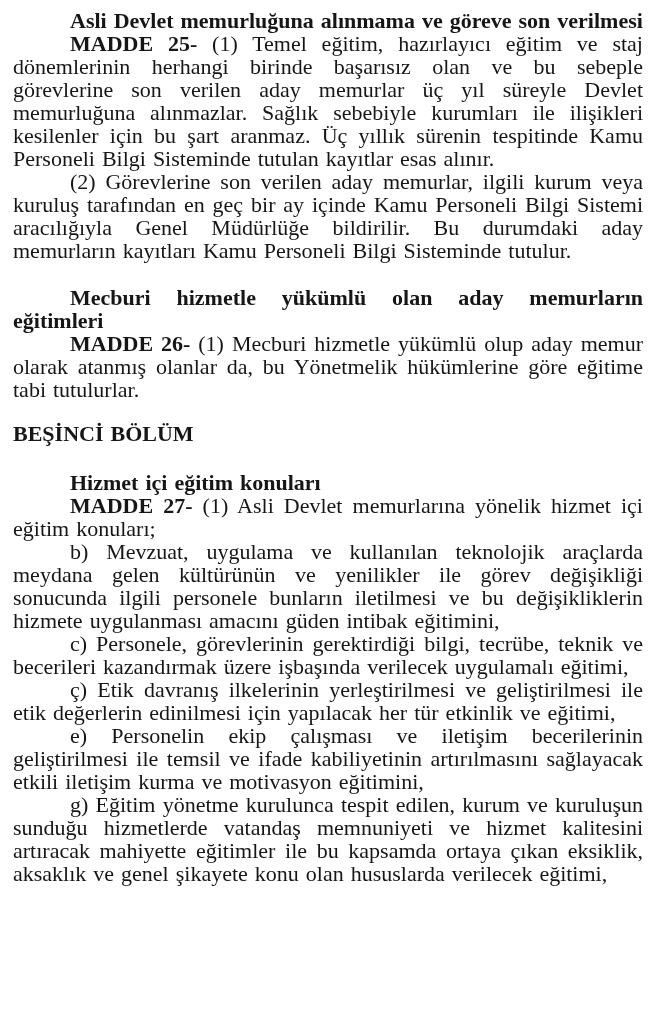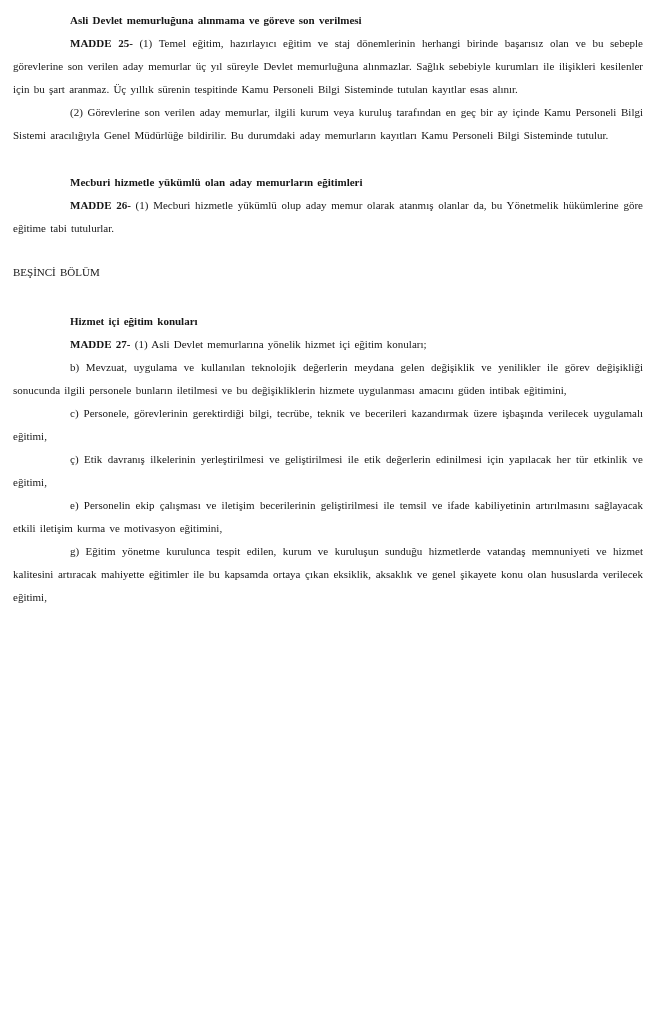--- a/index.html
+++ b/index.html
@@ -12,35 +12,35 @@
   body {
     font-family: "Liberation Serif", "DejaVu Serif", serif;
     color: #161616;
   }
   .page {
     width: 655px;
     height: 1024px;
     padding: 9px 12px 0 13px;
   }
   .page p {
-    font-size: 11px;
+    font-size: 22px;
     line-height: 23px;
     text-align: justify;
     text-indent: 57px;
     word-spacing: 1.5px;
   }
   .article-heading {
     font-weight: bold;
     margin-top: 24px;
   }
   .article-heading:first-child {
     margin-top: 0;
   }
   .chapter-heading {
-    font-weight: normal;
+    font-weight: bold;
     text-align: left;
     text-indent: 0 !important;
   }
   .paragraph + .chapter-heading {
     margin-top: 21px;
   }
   .chapter-heading + .article-heading {
     margin-top: 26px;
   }
   .paragraph b {
@@ -52,18 +52,18 @@
 
 <div class="page">
     <p class="article-heading">Asli Devlet memurluğuna alınmama ve göreve son verilmesi</p>
     <p class="paragraph"><b>MADDE 25-</b> (1) Temel eğitim, hazırlayıcı eğitim ve staj dönemlerinin herhangi birinde başarısız olan ve bu sebeple görevlerine son verilen aday memurlar üç yıl süreyle Devlet memurluğuna alınmazlar. Sağlık sebebiyle kurumları ile ilişikleri kesilenler için bu şart aranmaz. Üç yıllık sürenin tespitinde Kamu Personeli Bilgi Sisteminde tutulan kayıtlar esas alınır.</p>
     <p class="paragraph">(2) Görevlerine son verilen aday memurlar, ilgili kurum veya kuruluş tarafından en geç bir ay içinde Kamu Personeli Bilgi Sistemi aracılığıyla Genel Müdürlüğe bildirilir. Bu durumdaki aday memurların kayıtları Kamu Personeli Bilgi Sisteminde tutulur.</p>
     <p class="article-heading">Mecburi hizmetle yükümlü olan aday memurların eğitimleri</p>
     <p class="paragraph"><b>MADDE 26-</b> (1) Mecburi hizmetle yükümlü olup aday memur olarak atanmış olanlar da, bu Yönetmelik hükümlerine göre eğitime tabi tutulurlar.</p>
     <p class="chapter-heading">BEŞİNCİ BÖLÜM</p>
     <p class="article-heading">Hizmet içi eğitim konuları</p>
     <p class="paragraph"><b>MADDE 27-</b> (1) Asli Devlet memurlarına yönelik hizmet içi eğitim konuları;</p>
-    <p class="paragraph">b) Mevzuat, uygulama ve kullanılan teknolojik değerlerin meydana gelen değişiklik ve yenilikler ile görev değişikliği sonucunda ilgili personele bunların iletilmesi ve bu değişikliklerin hizmete uygulanması amacını güden intibak eğitimini,</p>
+    <p class="paragraph">b) Mevzuat, uygulama ve kullanılan teknolojik araçlarda meydana gelen kültürünün ve yenilikler ile görev değişikliği sonucunda ilgili personele bunların iletilmesi ve bu değişikliklerin hizmete uygulanması amacını güden intibak eğitimini,</p>
     <p class="paragraph">c) Personele, görevlerinin gerektirdiği bilgi, tecrübe, teknik ve becerileri kazandırmak üzere işbaşında verilecek uygulamalı eğitimi,</p>
     <p class="paragraph">ç) Etik davranış ilkelerinin yerleştirilmesi ve geliştirilmesi ile etik değerlerin edinilmesi için yapılacak her tür etkinlik ve eğitimi,</p>
     <p class="paragraph">e) Personelin ekip çalışması ve iletişim becerilerinin geliştirilmesi ile temsil ve ifade kabiliyetinin artırılmasını sağlayacak etkili iletişim kurma ve motivasyon eğitimini,</p>
     <p class="paragraph">g) Eğitim yönetme kurulunca tespit edilen, kurum ve kuruluşun sunduğu hizmetlerde vatandaş memnuniyeti ve hizmet kalitesini artıracak mahiyette eğitimler ile bu kapsamda ortaya çıkan eksiklik, aksaklık ve genel şikayete konu olan hususlarda verilecek eğitimi,</p>
   </div>
 
 </body></html>

